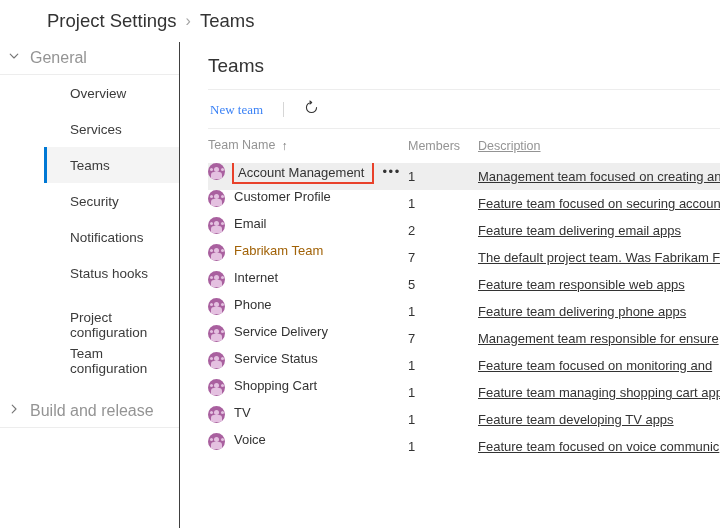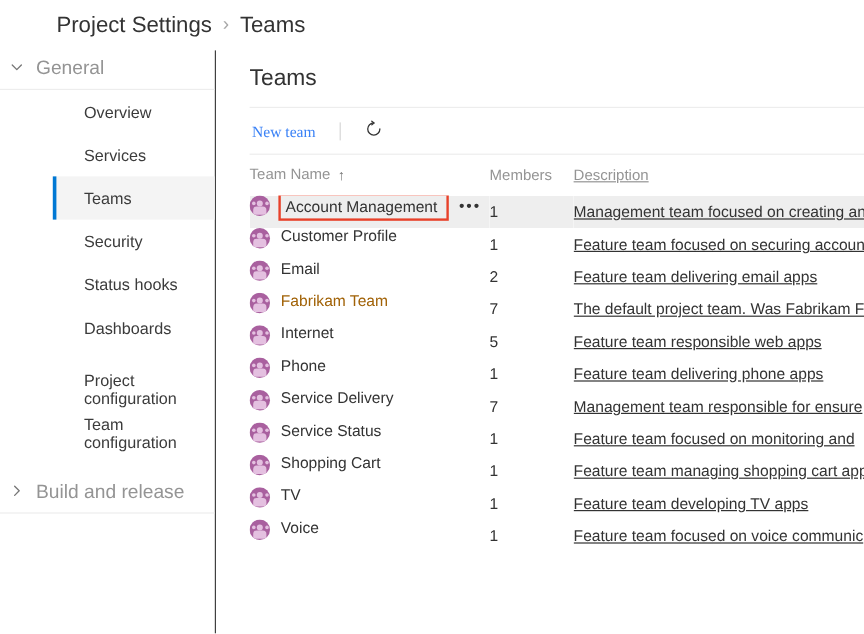--- a/index.html
+++ b/index.html
@@ -279,24 +279,24 @@
       <div class="nav-item">
         <span>Services</span>
       </div>
       <div class="nav-item selected">
         <span>Teams</span>
       </div>
       <div class="nav-item">
         <span>Security</span>
       </div>
       <div class="nav-item">
+        <span>Notifications</span>
+      </div>
+      <div class="nav-item">
         <span>Status hooks</span>
-      </div>
-      <div class="nav-item">
-        <span>Dashboards</span>
       </div>
       <div class="nav-gap"></div>
       <div class="nav-item">
         <span>Project configuration</span>
       </div>
       <div class="nav-item">
         <span>Team configuration</span>
       </div>
       <div class="nav-gap"></div>
       <div class="nav-group-header">

